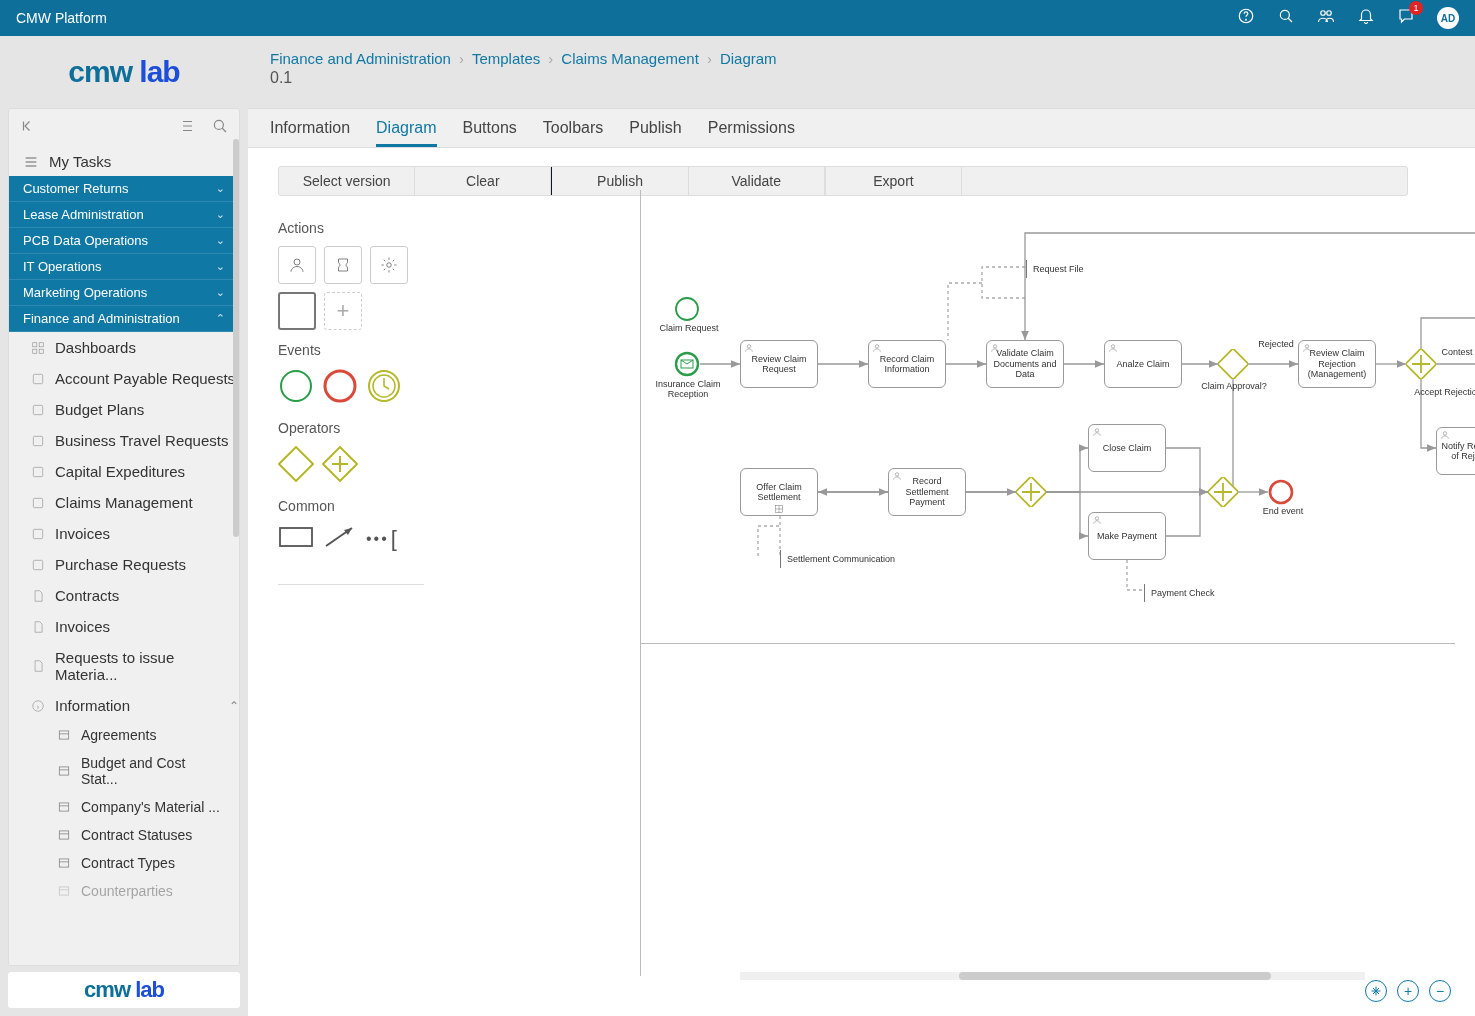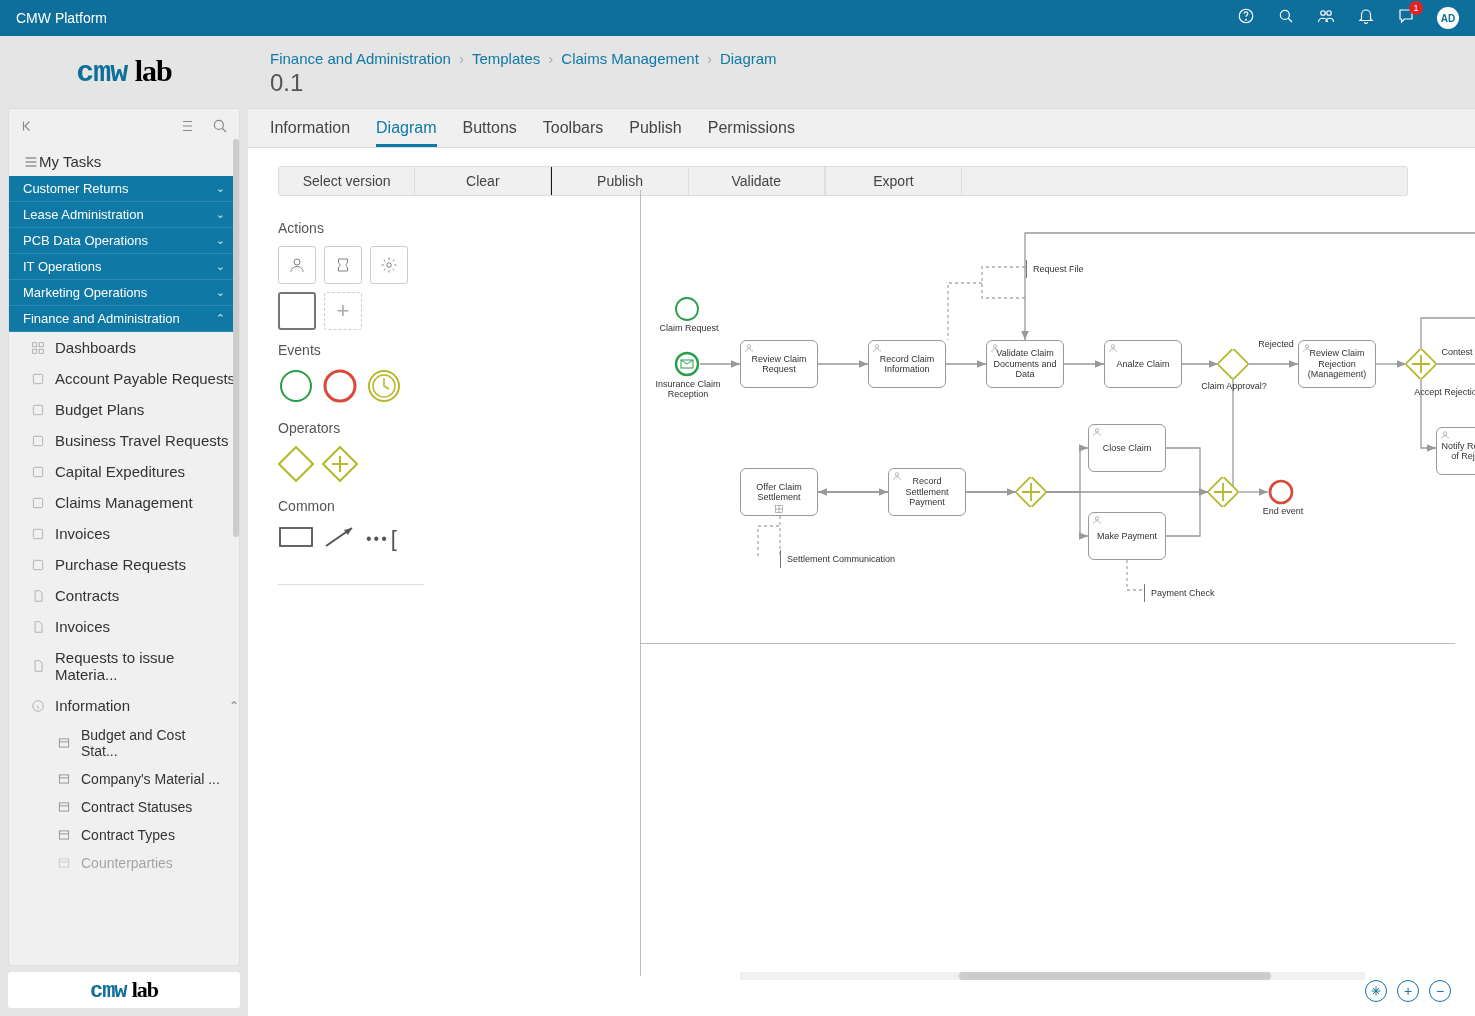--- a/index.html
+++ b/index.html
@@ -13,48 +13,48 @@
   .topbar-icons svg { width: 18px; height: 18px; stroke: #fff; fill: none; stroke-width: 1.6; }
   .badge { position:absolute; top:-6px; right:-8px; background:#e02424; color:#fff; border-radius:50%; width:14px; height:14px; font-size:9px; display:flex; align-items:center; justify-content:center; }
   .avatar { width: 22px; height:22px; border-radius:50%; background:#fff; color:#0e6f9a; font-size:10px; font-weight:bold; display:flex; align-items:center; justify-content:center; }
 
   .shell { display:flex; height: calc(100% - 36px); }
 
   
   .leftcol { width: 248px; display:flex; flex-direction:column; background:#e5e5e5; }
   .logo-row { height: 72px; display:flex; align-items:center; justify-content:center; }
   .logo { font-family: 'Segoe UI', sans-serif; font-weight:700; font-size:30px; letter-spacing:-1px; }
-  .logo .c1 { color:#0e6f9a;font-family:Liberation Mono, monospace; }
-  .logo .c2 { color:#000000;font-family:Liberation Serif, serif; }
+  .logo .c1 { color:#0e6f9a; }
+  .logo .c2 { color:#1d4ed8; }
   .nav-panel { background:#f0f0f0; margin:0 8px; border-radius:3px; flex:1; display:flex; flex-direction:column; overflow:hidden; border:1px solid #ddd; position:relative; }
   .nav-toolbar { display:flex; justify-content:space-between; align-items:center; padding:8px 10px; color:#888; }
   .nav-toolbar .tb-right { display:flex; gap:16px; }
   .nav-toolbar svg { width:18px; height:18px; stroke:#888; fill:none; stroke-width:1.6; cursor:pointer; }
   .nav-scroll { overflow-y:auto; flex:1; }
-  .mytasks { display:flex; align-items:center; gap:0; padding:6px 14px; font-size:15px; color:#333; }
+  .mytasks { display:flex; align-items:center; gap:10px; padding:6px 14px; font-size:15px; color:#333; }
   .mytasks svg { width:16px; height:16px; stroke:#666; fill:none; }
   .collapsible { background:#1078a5; color:#fff; font-size:13px; padding:5px 14px; display:flex; justify-content:space-between; align-items:center; border-bottom:1px solid #fff2; cursor:pointer; }
   .collapsible.expanded { background:#1078a5; }
   .collapsible .chev { font-size:11px; opacity:.8; }
   .tree-item { display:flex; align-items:center; gap:10px; padding:7px 0 7px 22px; font-size:15px; color:#333; cursor:pointer; }
   .tree-item svg { width:14px; height:14px; stroke:#888; fill:none; flex-shrink:0; }
   .tree-item.info { justify-content:space-between; }
   .sub-item { display:flex; align-items:center; gap:10px; padding:6px 14px 6px 48px; font-size:14px; color:#333; cursor:pointer; }
   .sub-item svg { width:14px; height:14px; stroke:#888; fill:none; stroke-width:1.4; flex-shrink:0; }
   .bottom-badge { background:#fff; margin:6px 8px 8px; border-radius:3px; height:36px; display:flex; align-items:center; justify-content:center; }
   .bottom-badge .logo { font-size:22px; }
   .scrollbar-hint { position:absolute; right:0; top:30px; bottom:50%; width:6px; background:#ccc; border-radius:3px; }
 
   
   .main { flex:1; display:flex; flex-direction:column; }
   .breadcrumb-row { height:72px; padding:14px 22px 8px; }
   .breadcrumb { display:flex; gap:8px; align-items:center; font-size:15px; }
   .breadcrumb a { color:#1078a5; cursor:pointer; }
   .breadcrumb .sep { color:#aaa; }
-  .version { font-size:24px; color:#555; margin-top:2px; }
+  .version { font-size:16px; color:#555; margin-top:2px; }
 
   .tabbar { background:#f0f0f0; border-top:1px solid #ddd; border-bottom:1px solid #ddd; padding:0 22px; display:flex; gap:26px; height:40px; align-items:center; }
   .tab { font-size:16px; color:#444; cursor:pointer; height:100%; display:flex; align-items:center; }
   .tab.active { color:#1078a5; box-shadow: inset 0 -3px 0 #1078a5; }
 
   .canvas-wrap { flex:1; background:#fff; display:flex; overflow:hidden; }
 
   .palette { width:192px; padding:20px 16px 0 30px; }
   .toolbar2 { background:#f0f0f0; border:1px solid #ddd; border-radius:3px; display:flex; gap:0; margin-bottom:14px; height:30px; align-items:center; }
   .toolbar2 .btn { flex:1; text-align:center; font-size:14px; color:#444; cursor:pointer; height:100%; display:flex; align-items:center; justify-content:center; border-right:1px solid #ddd; padding:4px 12px; }
@@ -251,20 +251,27 @@
               </svg>
               <span>Information</span>
             </span>
           <span style="color:#888;font-size:12px">⌃</span>
         </div>
         <div class="sub-item">
             <svg viewBox="0 0 24 24">
               <rect x="4" y="5" width="16" height="14"></rect>
               <path d="M4 10h16"></path>
             </svg>
+            <span>Agreements</span>
+          </div>
+        <div class="sub-item">
+            <svg viewBox="0 0 24 24">
+              <rect x="4" y="5" width="16" height="14"></rect>
+              <path d="M4 10h16"></path>
+            </svg>
             <span>Budget and Cost Stat...</span>
           </div>
         <div class="sub-item">
             <svg viewBox="0 0 24 24">
               <rect x="4" y="5" width="16" height="14"></rect>
               <path d="M4 10h16"></path>
             </svg>
             <span>Company's Material ...</span>
           </div>
         <div class="sub-item">

